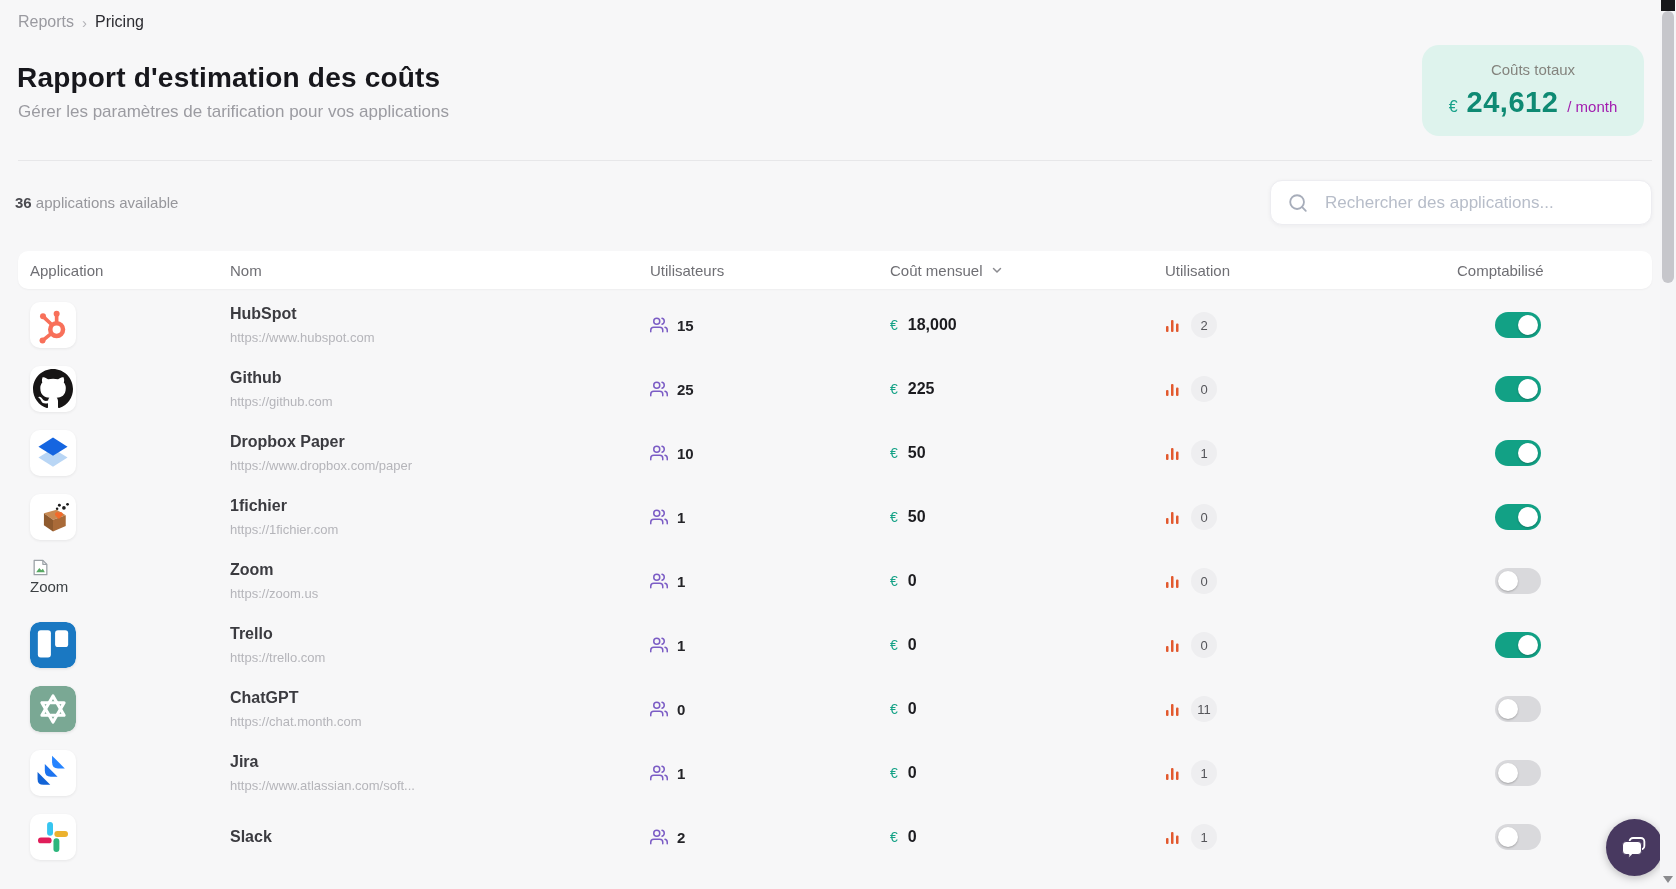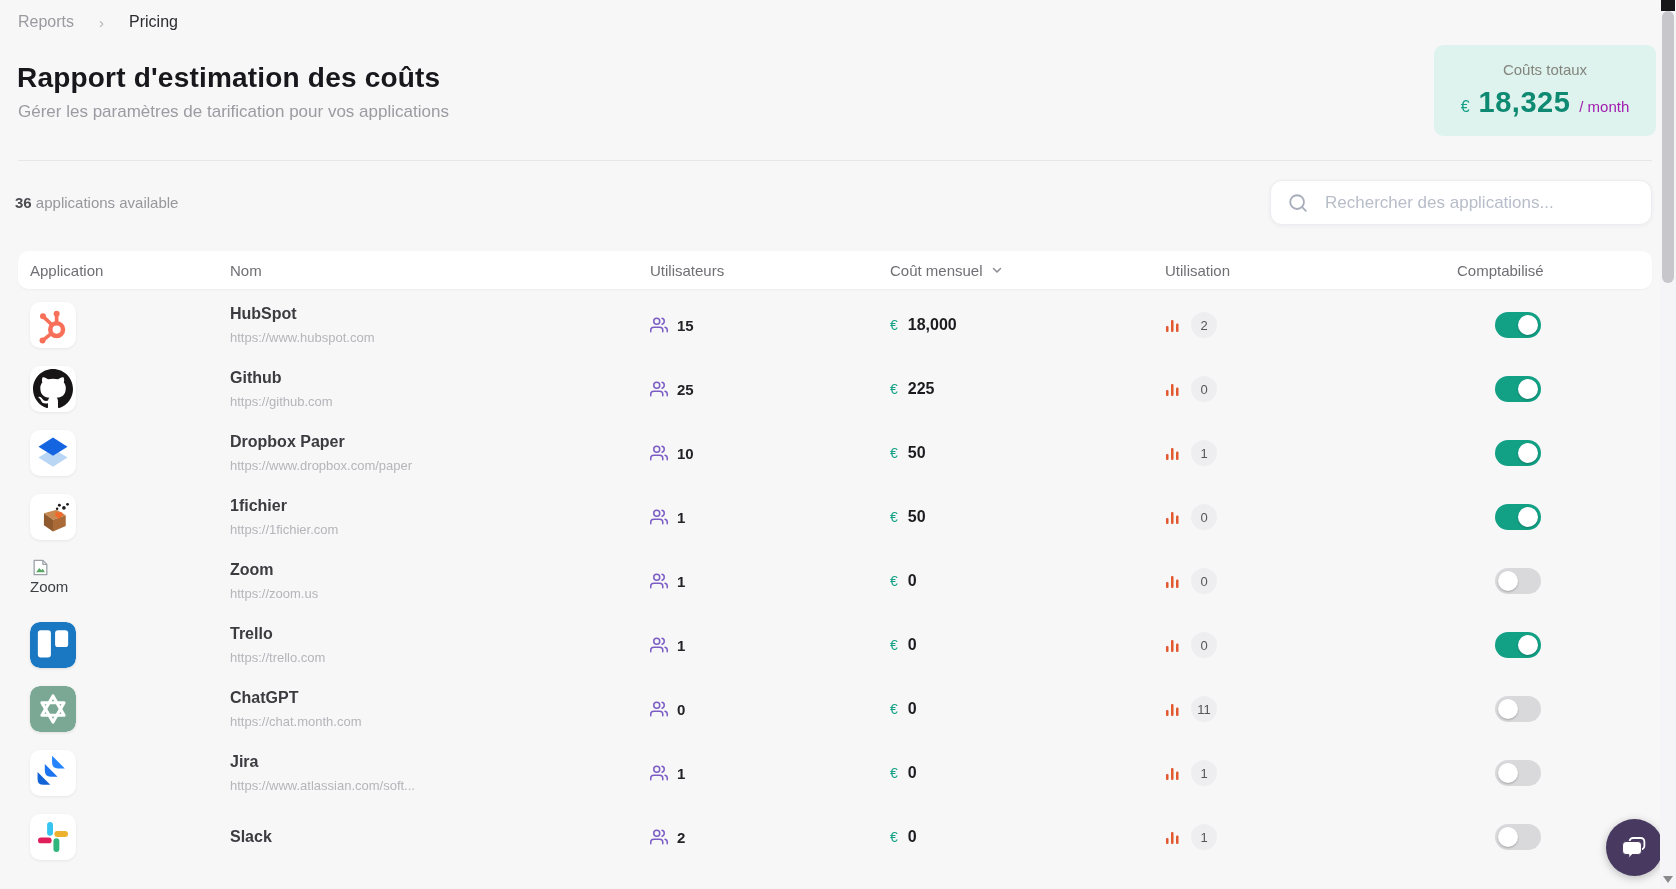--- a/index.html
+++ b/index.html
@@ -3,30 +3,30 @@
 <meta charset="utf-8">
 <style>
   * { margin:0; padding:0; box-sizing:border-box; }
   html,body { width:1676px; height:889px; overflow:hidden; }
   body {
     background:#f7f7f8;
     font-family:"Liberation Sans", sans-serif;
     position:relative;
     color:#222;
   }
-  .breadcrumb { position:absolute; top:13px; left:18px; font-size:16px; color:#9a9aa0; display:flex; gap:25px; align-items:flex-end;}
+  .breadcrumb { position:absolute; top:13px; left:18px; font-size:16px; color:#9a9aa0; display:flex; gap:8px; align-items:flex-end;}
   .breadcrumb .sep { color:#b3b3b8; font-size:15px; }
   .breadcrumb .current { color:#2c2c31; font-weight:500; }
 
   .page-title { position:absolute; top:62px; left:17px; font-size:28px; font-weight:800; color:#17171c; letter-spacing:0.2px; }
   .page-subtitle { position:absolute; top:102px; left:18px; font-size:17px; color:#9b9ba1; }
 
   .cost-card {
-    position:absolute; top:45px; right:20px; width:222px; height:91px;
-    background:#def3ed; border-radius:9px; text-align:center; padding-top:16px;
+    position:absolute; top:45px; right:32px; width:222px; height:91px;
+    background:#def3ed; border-radius:17px; text-align:center; padding-top:16px;
   }
   .cost-card .label { font-size:15px; color:#84847e; margin-bottom:8px; }
   .cost-line { display:flex; justify-content:center; align-items:baseline; gap:9px; }
   .cost-line .cur { color:#16a189; font-size:16px; }
   .cost-line .amount { color:#0e8a73; font-size:29px; font-weight:800; letter-spacing:0.5px; }
   .cost-line .period { color:#a21caf; font-size:15px; }
 
   .divider { position:absolute; top:160px; left:18px; width:1634px; height:1px; background:#e7e7e9; }
 
   .apps-count { position:absolute; top:194px; left:15px; font-size:15px; color:#97979c; }
@@ -104,21 +104,21 @@
   <span class="current">Pricing</span>
 </div>
 
 <h1 class="page-title">Rapport d'estimation des coûts</h1>
 <div class="page-subtitle">Gérer les paramètres de tarification pour vos applications</div>
 
 <div class="cost-card">
   <div class="label">Coûts totaux</div>
   <div class="cost-line">
     <span class="cur">€</span>
-    <span class="amount">18,325</span>
+    <span class="amount">24,612</span>
     <span class="period">/ month</span>
   </div>
 </div>
 
 <div class="divider"></div>
 
 <div class="apps-count">
   <b>36</b><span> applications available</span>
 </div>
 <div class="search-box">

